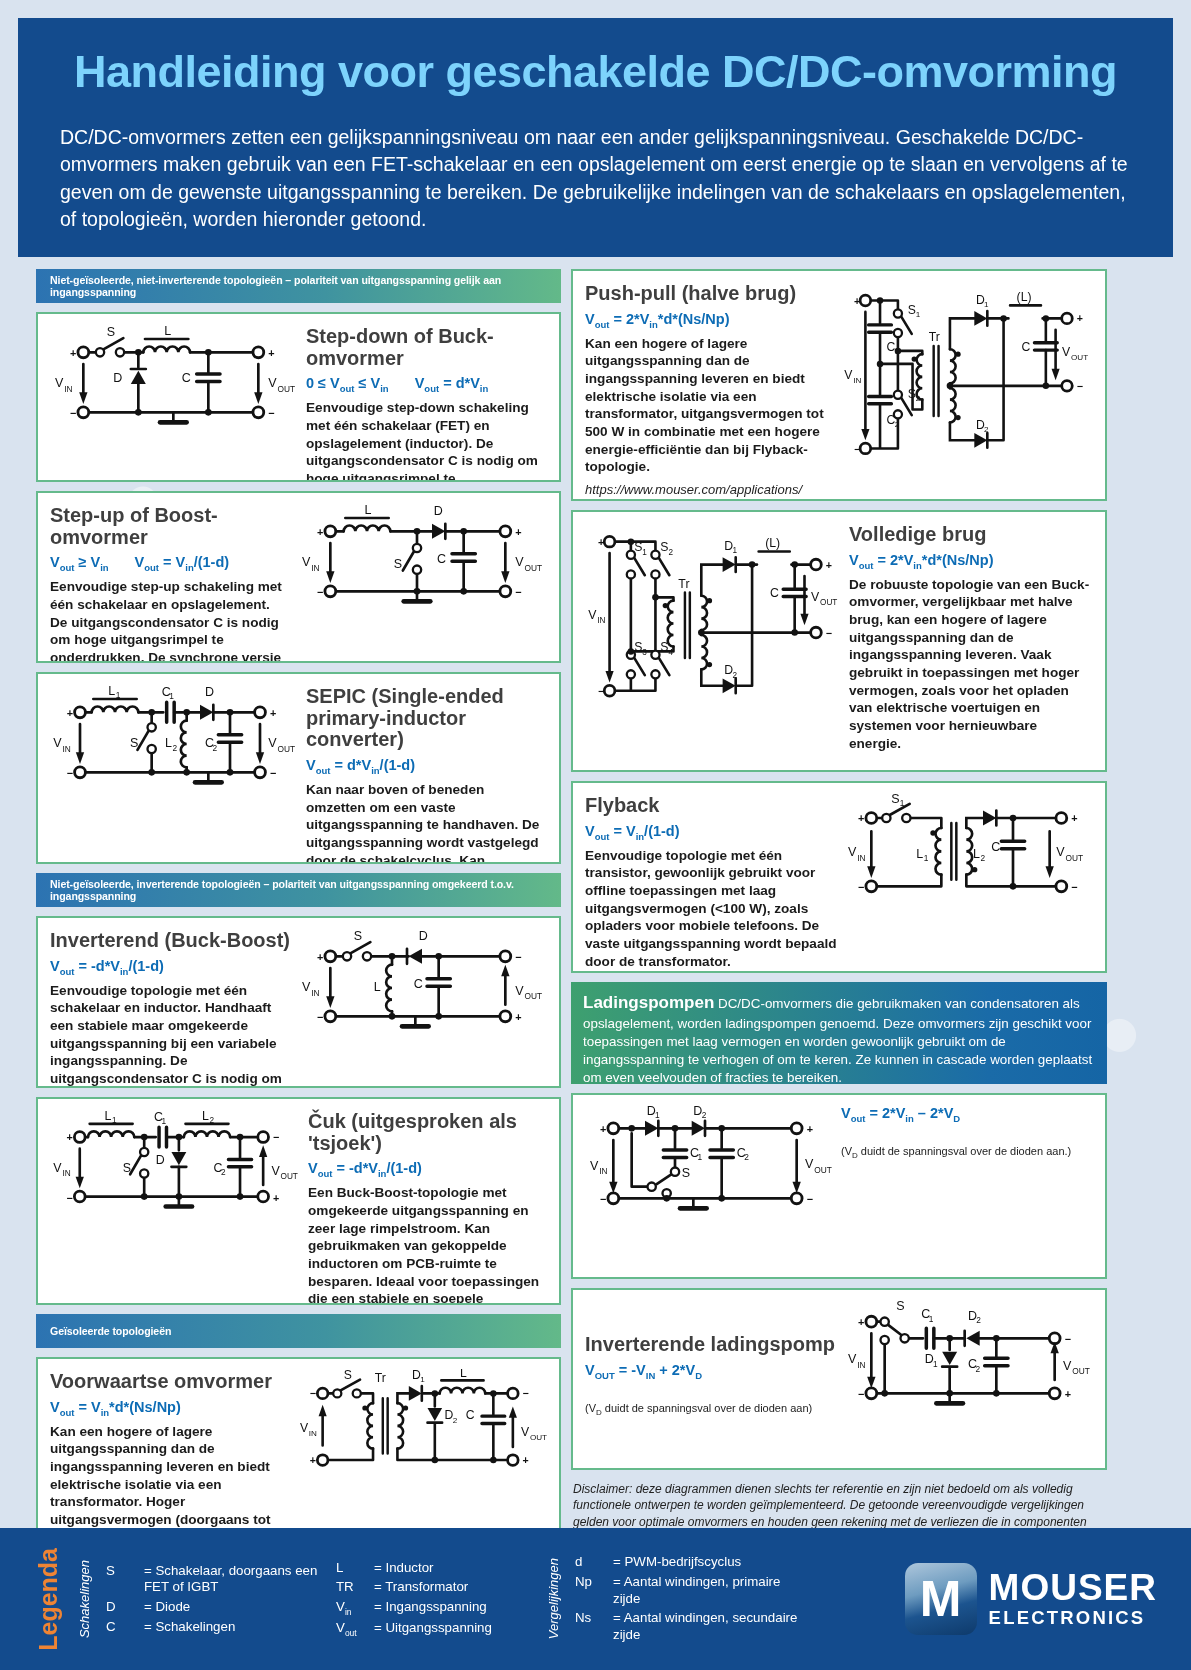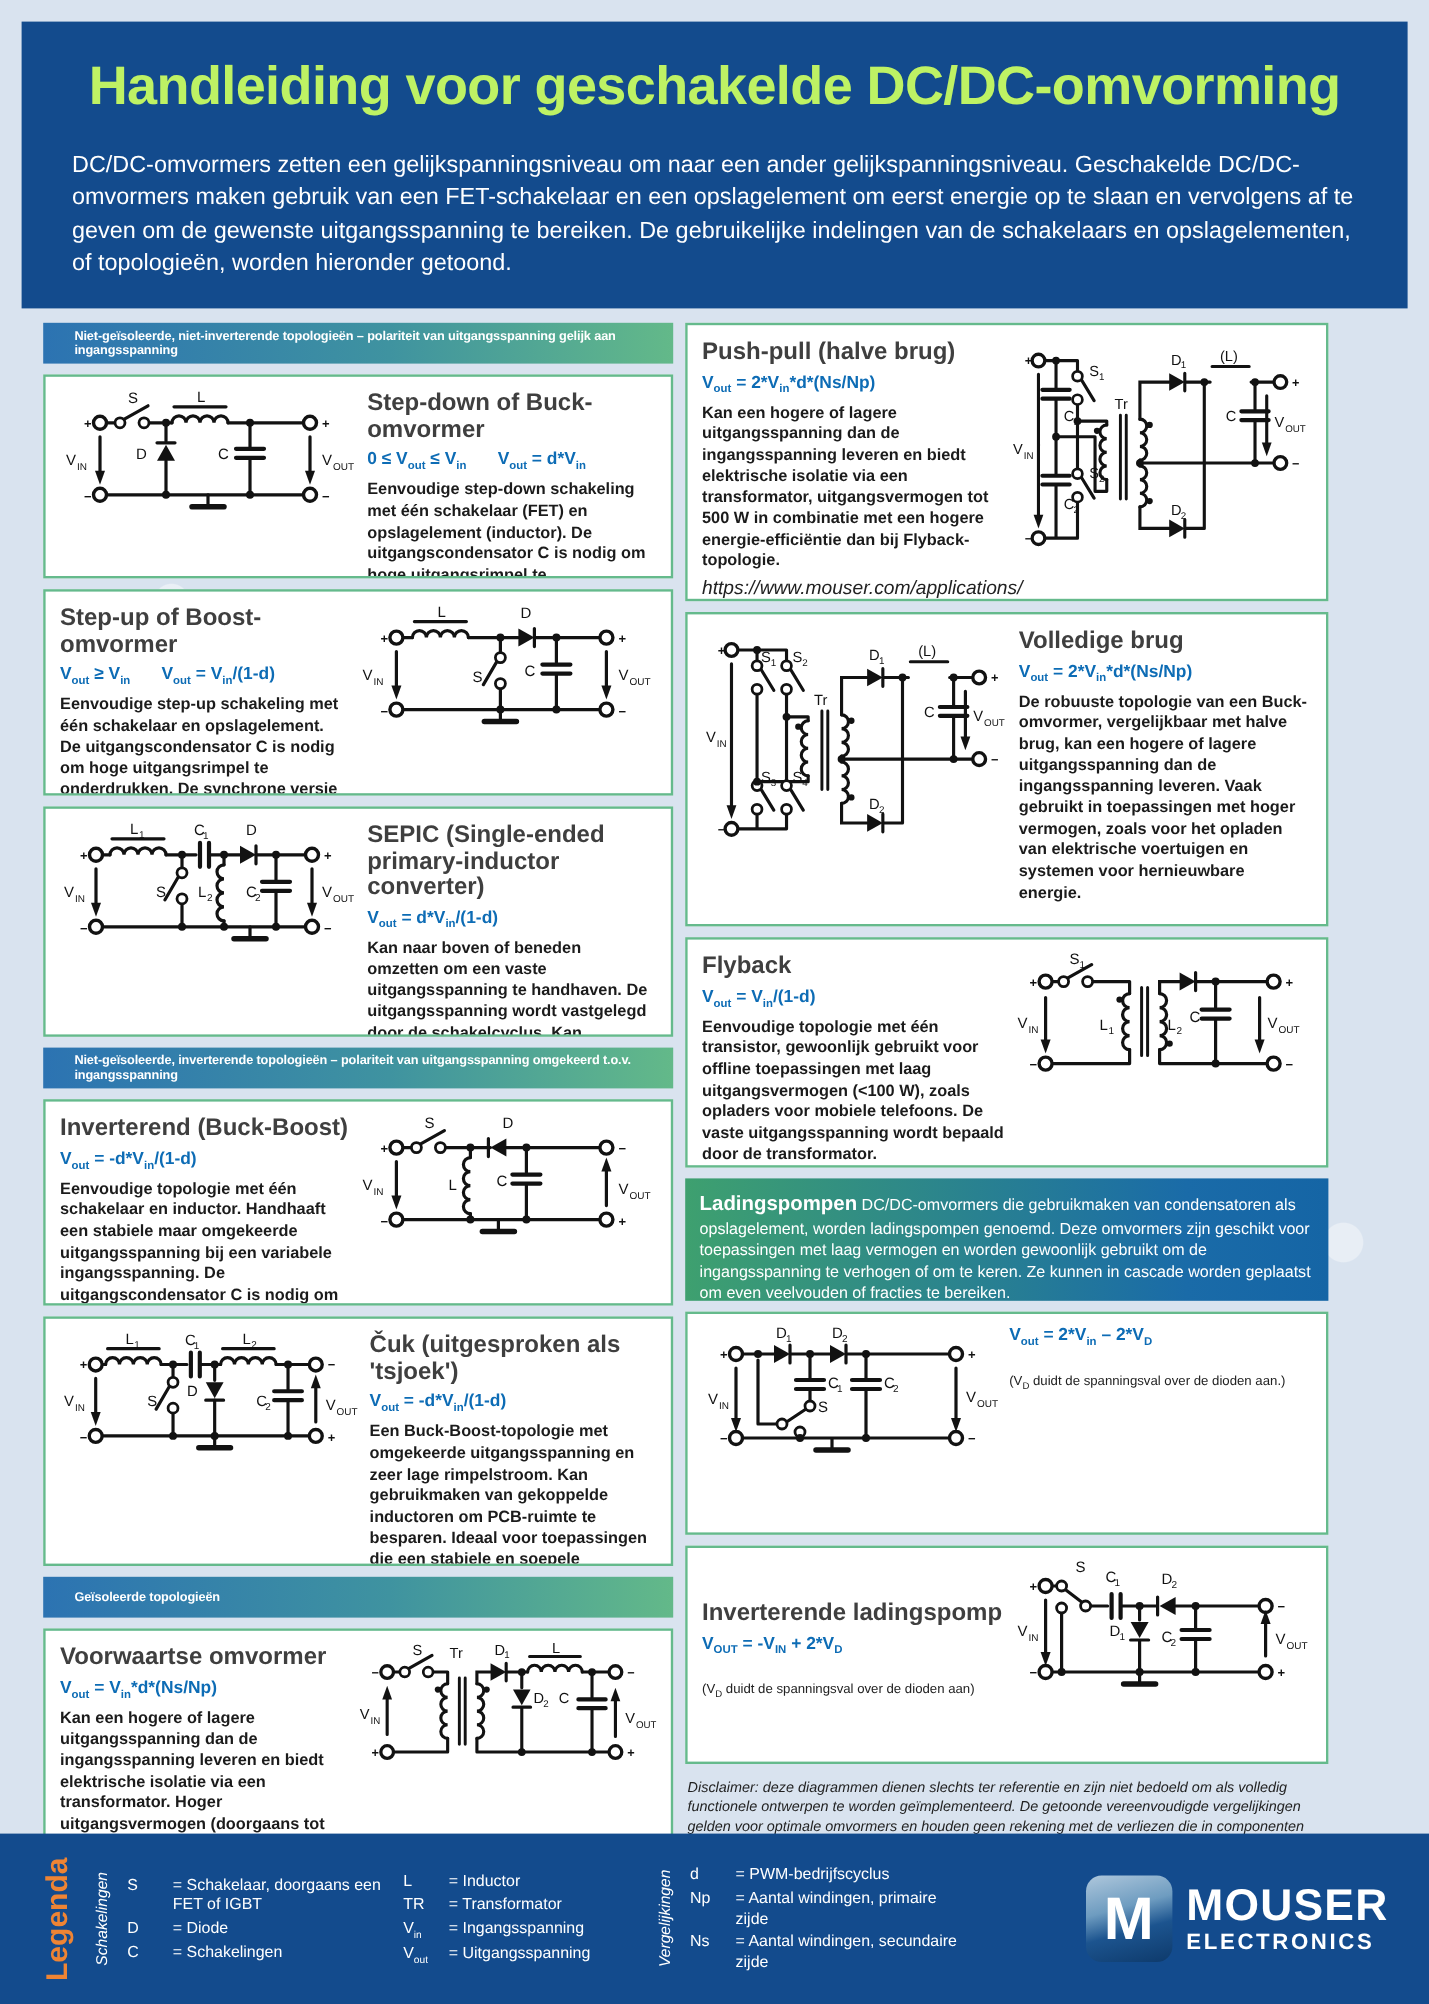--- a/index.html
+++ b/index.html
@@ -4,37 +4,37 @@
 <style>
   html,body{margin:0;padding:0;}
   body{font-family:"Liberation Sans",sans-serif;background:#c9d6e6;}
   .poster{position:relative;width:1191px;height:1670px;overflow:hidden;margin:0 auto;
     background:#d9e3ef;
     background-image:radial-gradient(circle at 12% 30%, rgba(255,255,255,.45) 0 14px, transparent 15px),
       radial-gradient(circle at 88% 18%, rgba(255,255,255,.4) 0 12px, transparent 13px),
       radial-gradient(circle at 94% 62%, rgba(255,255,255,.4) 0 16px, transparent 17px),
       radial-gradient(circle at 6% 75%, rgba(255,255,255,.4) 0 12px, transparent 13px);}
   .hdr{margin:18px 18px 0 18px;background:#134b8d;padding:28px 42px 24px 42px;box-sizing:border-box;}
-  .hdr h1{margin:0 0 26px 0;text-align:center;color:#bef264;font-size:45px;letter-spacing:-0.5px;}
+  .hdr h1{margin:0 0 26px 0;text-align:center;color:#7dd3fc;font-size:45px;letter-spacing:-0.5px;}
   .hdr p{margin:0;color:#fff;font-size:19.5px;line-height:1.4;}
   .cols{display:flex;gap:10px;padding-left:36px;margin-top:12px;}
   .col{display:flex;flex-direction:column;gap:9px;}
   .col.left{width:525px;}
   .col.right{width:536px;}
   .sbar{background:linear-gradient(90deg,#2c73b2 0%,#3f93a0 55%,#63b989 100%);color:#fff;font-weight:bold;
-    font-size:10.6px;letter-spacing:-0.1px;padding:0 26px;min-height:34px;display:flex;align-items:center;line-height:1.15;box-sizing:border-box;}
+    font-size:10.6px;letter-spacing:-0.1px;padding:0 14px;min-height:34px;display:flex;align-items:center;line-height:1.15;box-sizing:border-box;}
   .tbox{background:#fff;border:2px solid #65ba8c;padding:10px 12px;box-sizing:border-box;display:flex;flex-direction:column;overflow:hidden;}
   .row{display:flex;gap:6px;flex:1;align-items:flex-start;}
   .txt{flex:1;min-width:0;display:flex;flex-direction:column;}
   .btitle{font-size:20px;color:#3f3f3f;margin:2px 0 6px 0;font-weight:bold;line-height:1.08;}
   .fml{color:#0d6cb5;font-weight:bold;font-size:14.5px;margin-bottom:5px;white-space:nowrap;}
   .fml sub{font-size:9.5px;}
   .fgap{display:inline-block;width:26px;}
   .bodytext{font-size:13.6px;color:#1b1b1b;line-height:1.3;margin:0;font-weight:bold;}
-  .linkline{font-style:italic;font-size:16px;color:#222;margin-top:auto;padding-top:6px;}
+  .linkline{font-style:italic;font-size:13px;color:#222;margin-top:auto;padding-top:6px;}
   .linkline2{font-style:italic;font-size:11.8px;color:#222;}
   .snote{font-size:11px;color:#222;margin-top:16px;}
   .snote sub{font-size:8px;}
   .pumps{background:linear-gradient(90deg,#3ea06f 0%,#1a6ba8 78%,#1565a5 100%);color:#fff;padding:10px 12px;
     font-size:13.4px;line-height:1.34;box-sizing:border-box;}
   .pumps .lead{font-weight:bold;font-size:17px;}
   .disc{font-style:italic;font-size:12px;color:#222;line-height:1.35;padding:2px 4px 0 2px;}
   
   .ckt{display:block;flex:none;}
   .ckt .w{stroke:#121212;stroke-width:3.2;fill:none;stroke-linecap:round;}

